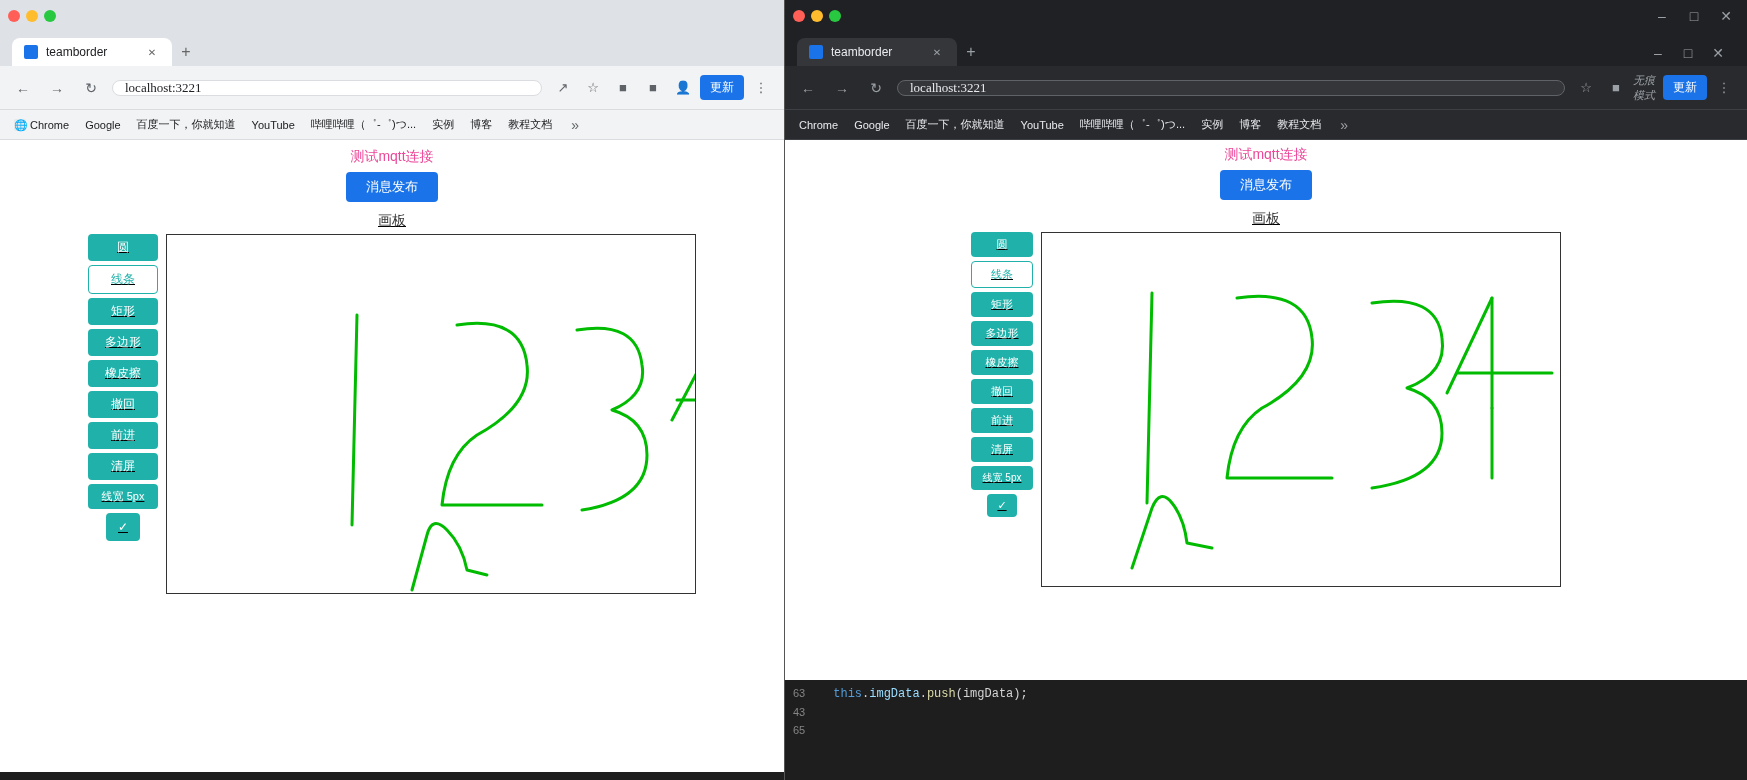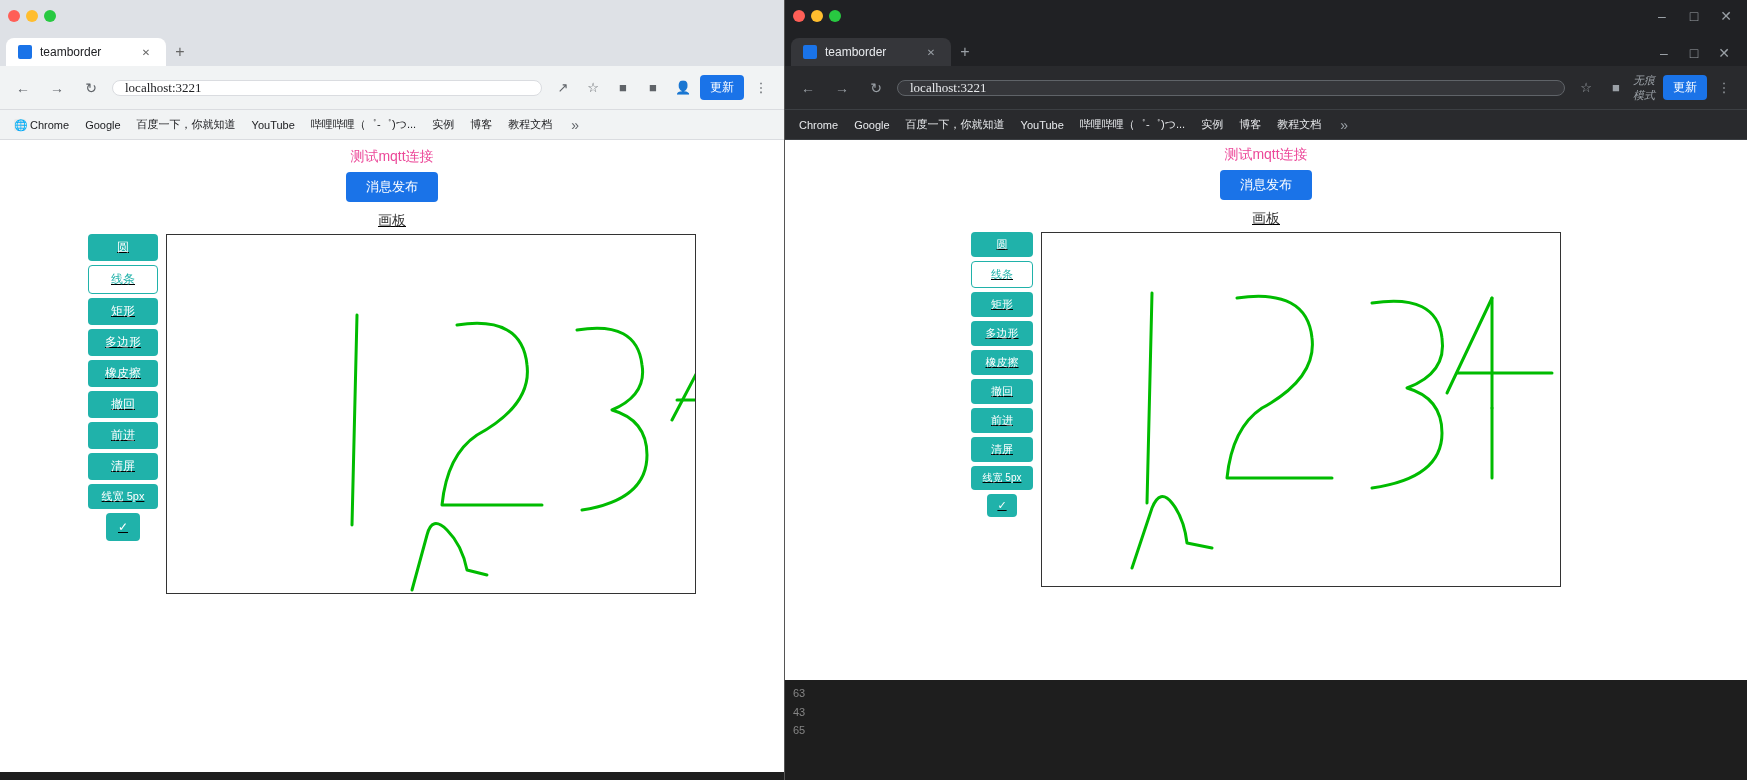--- a/index.html
+++ b/index.html
@@ -68,21 +68,21 @@
     .win-btn.minimize { background: #ffbd2e; }
     .win-btn.maximize { background: #28c941; }
     .win-btn.close { background: #ff5f57; }
 
     
     .tabs-bar {
       display: flex;
       align-items: flex-end;
       height: 34px;
       flex-shrink: 0;
-      padding: 0 6px;
+      padding: 0 12px;
     }
 
     .tabs-bar.light-tabs {
       background: #dee1e6;
     }
 
     .tabs-bar.dark-tabs {
       background: #202124;
     }
 
@@ -701,16 +701,21 @@
         </div>
         <div class="code-line" style="justify-content:flex-end;padding-right:8px;">
           <span class="line-num" style="width:auto;">43</span>
         </div>
         <div class="code-line" style="justify-content:flex-end;padding-right:8px;">
           <span class="line-num" style="width:auto;">65</span>
         </div>
       </div>
 
       <div style="background:#1e1e1e;color:#d4d4d4;font-family:'Courier New',monospace;font-size:12px;padding:4px 0;flex:1;overflow:hidden;">
+        <div class="code-line">
+          <span class="code-text">
+            <span class="kw">this</span>.<span class="prop">imgData</span>.<span class="fn">push</span>(imgData);
+          </span>
+        </div>
       </div>
     </div>
   </div>
 </div>
 
 </body></html>

